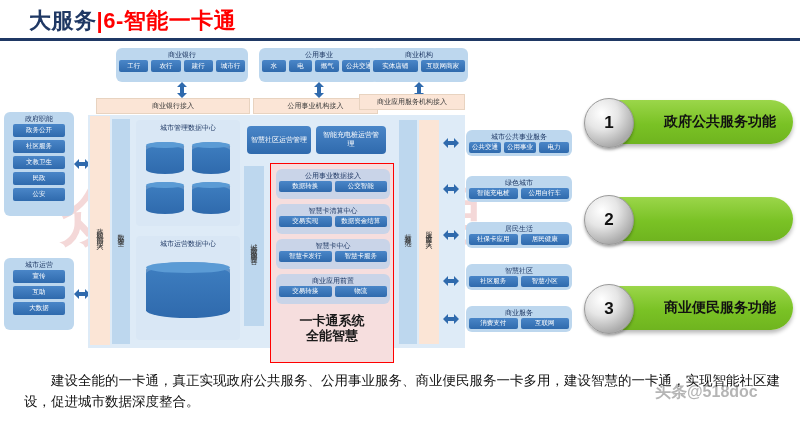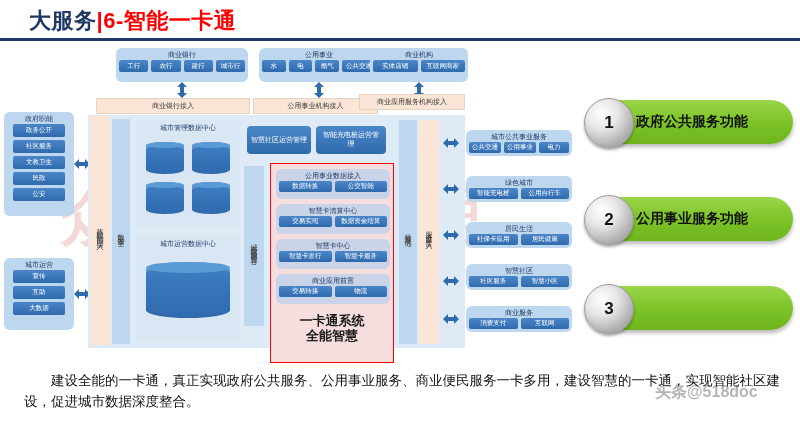--- a/index.html
+++ b/index.html
@@ -70,21 +70,21 @@
 
   
   .rgrp{height:26px;}
   .rgrp .chip{height:11px;padding:0 3px;flex:1;}
 
   
   .gpanel{position:absolute;height:44px;border-radius:22px;
           background:linear-gradient(180deg,#9bd64a 0%,#7ac225 55%,#6fb41f 100%);
           box-shadow:0 3px 4px rgba(0,0,0,.28);
           display:flex;align-items:center;}
-  .gpanel .gtext{margin-left:48px;font-size:14px;font-weight:bold;color:#111;white-space:nowrap;}
+  .gpanel .gtext{margin-left:76px;font-size:14px;font-weight:bold;color:#111;white-space:nowrap;}
   .gnum{position:absolute;left:-4px;top:-2px;width:48px;height:48px;border-radius:50%;
         background:radial-gradient(circle at 35% 30%,#ffffff 0%,#e6e6e6 35%,#a9a9a9 75%,#cfcfcf 100%);
         border:1px solid #9a9a9a;box-shadow:0 2px 3px rgba(0,0,0,.3);
         display:flex;align-items:center;justify-content:center;
         font-size:17px;font-weight:bold;color:#111;}
 
   
   .footer{position:absolute;left:24px;top:371px;width:772px;font-family:"Liberation Serif","DejaVu Serif",serif;
           font-size:13.5px;line-height:1.55;color:#111;}
   .footer p{margin:0;}
@@ -313,24 +313,24 @@
     </div>
   </div>
 
   <div class="gpanel" style="left:588px;top:100px;width:205px;">
     <div class="gnum">1</div>
     <div class="gtext">政府公共服务功能</div>
   </div>
 
   <div class="gpanel" style="left:588px;top:197px;width:205px;">
     <div class="gnum">2</div>
-    <div class="gtext">公用事业服务功能</div>
   </div>
 
   <div class="gpanel" style="left:588px;top:286px;width:205px;">
     <div class="gnum">3</div>
+    <div class="gtext">商业便民服务功能</div>
   </div>
 
   <div class="footer">
     <p class="indent">建设全能的一卡通，真正实现政府公共服务、公用事业服务、商业便民服务一卡多用，建设智慧的一卡通，实现智能社区建设，促进城市数据深度整合。</p>
   </div>
 
 </div>
 
 </body></html>

